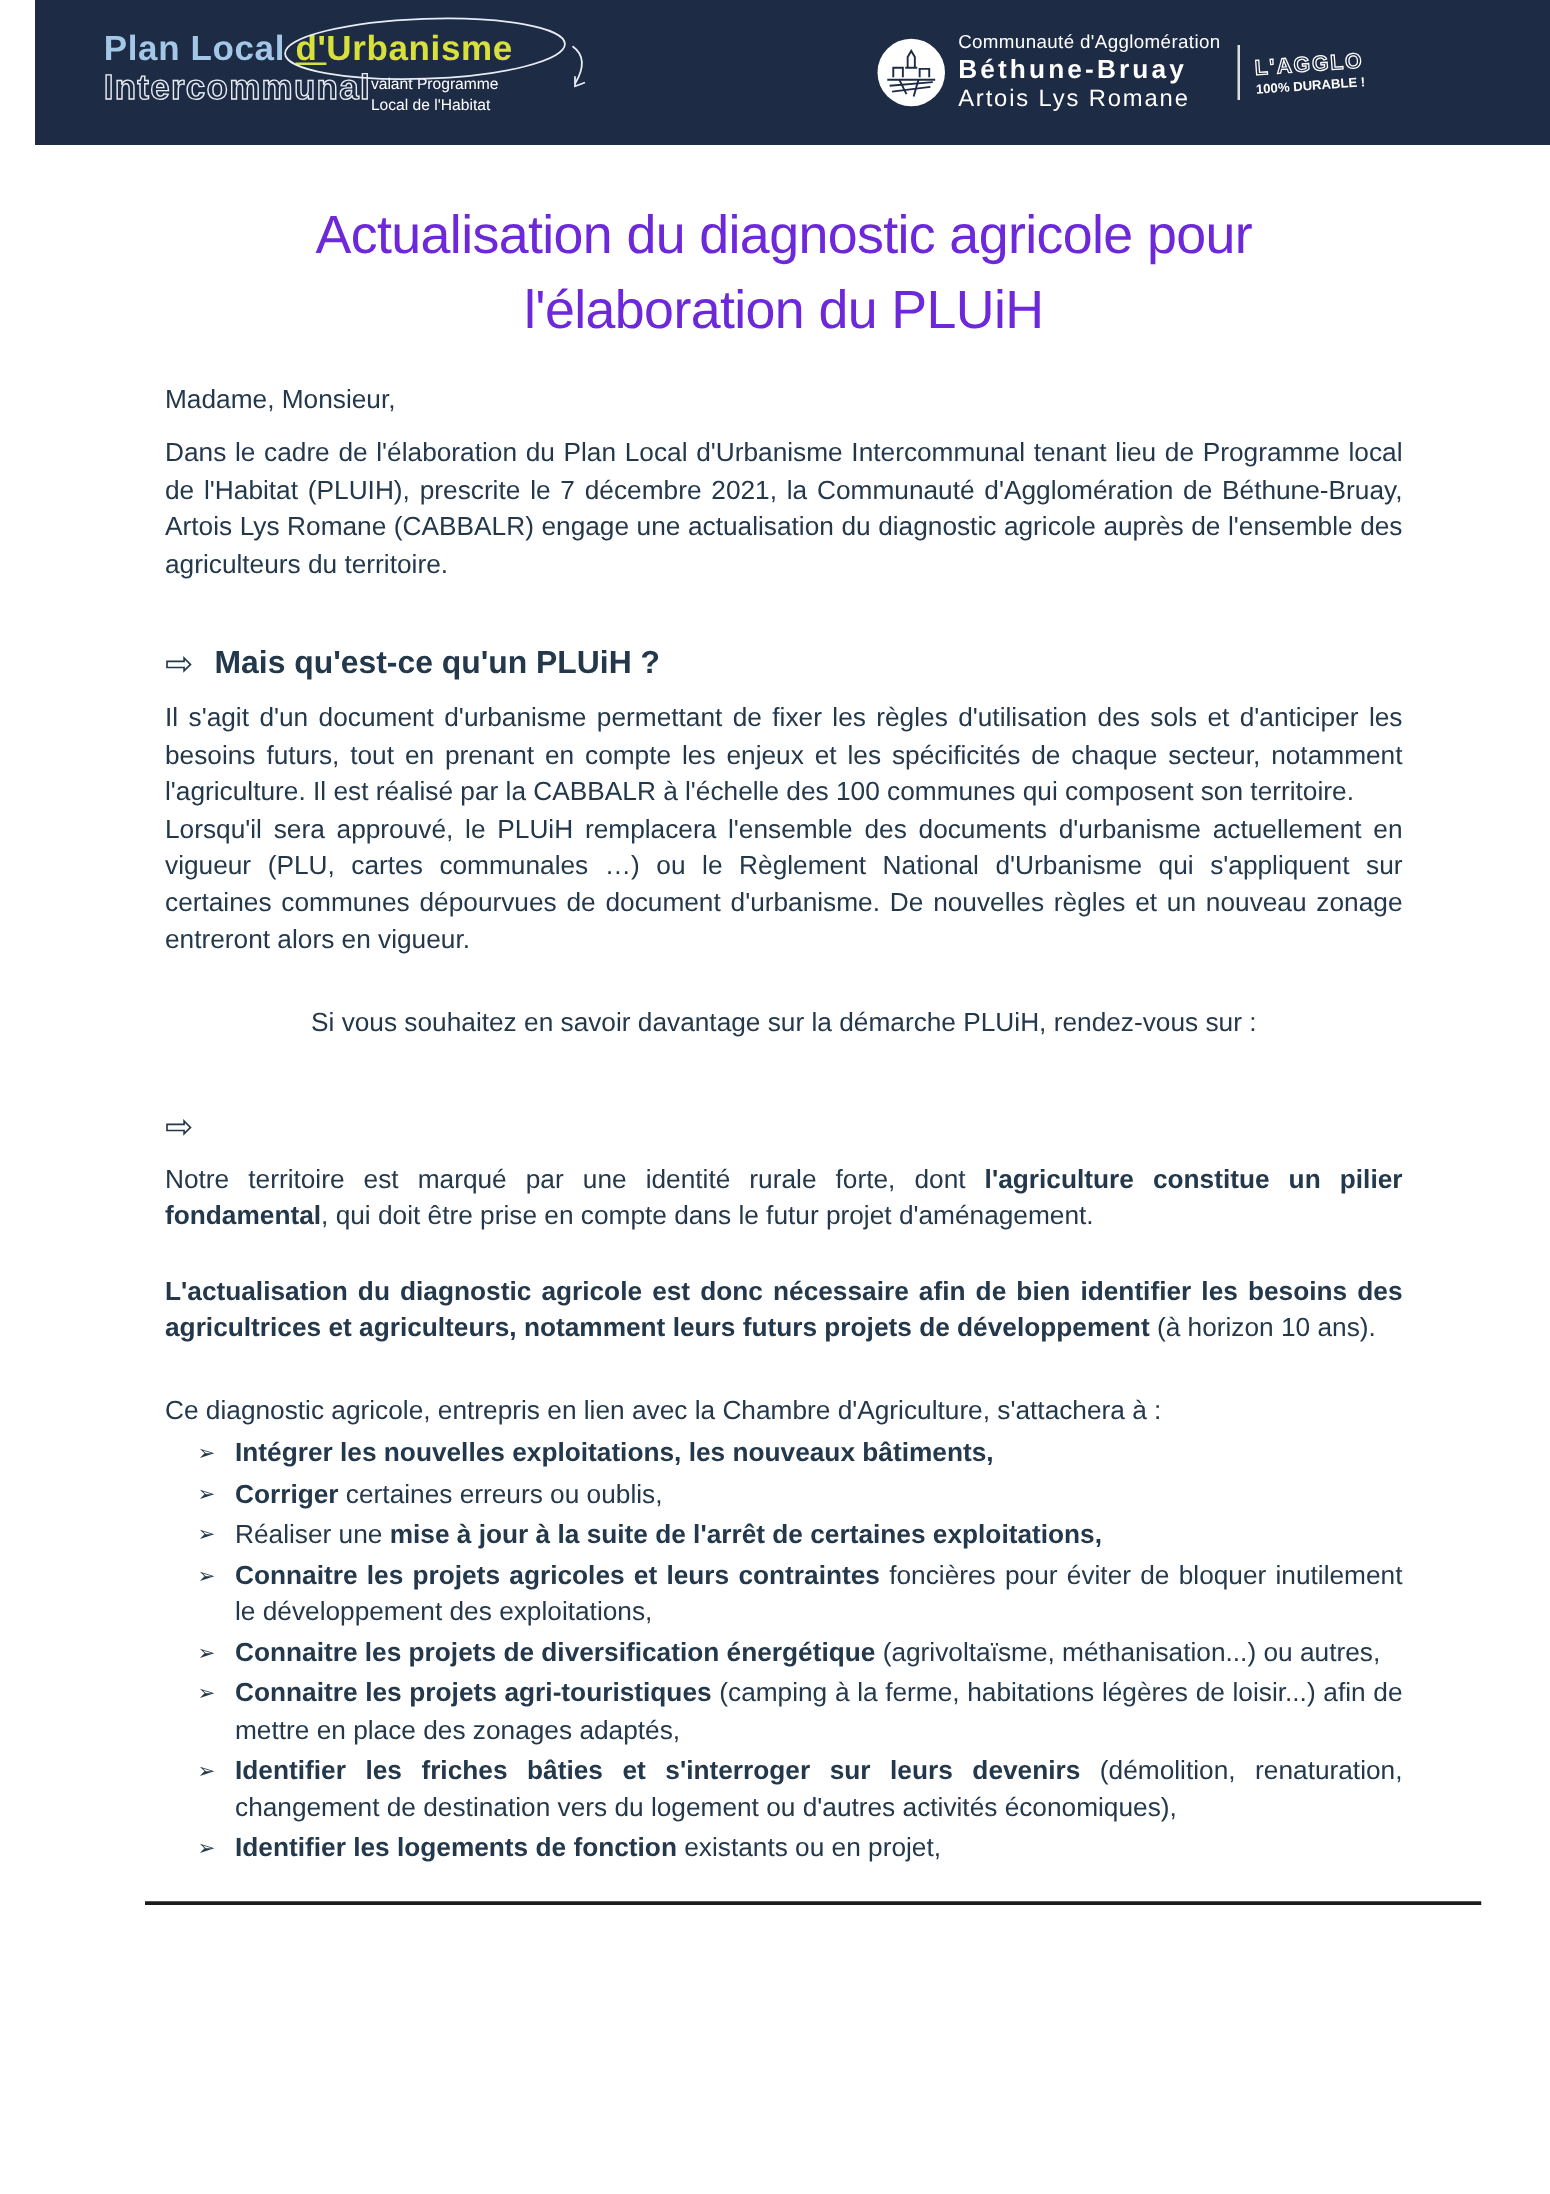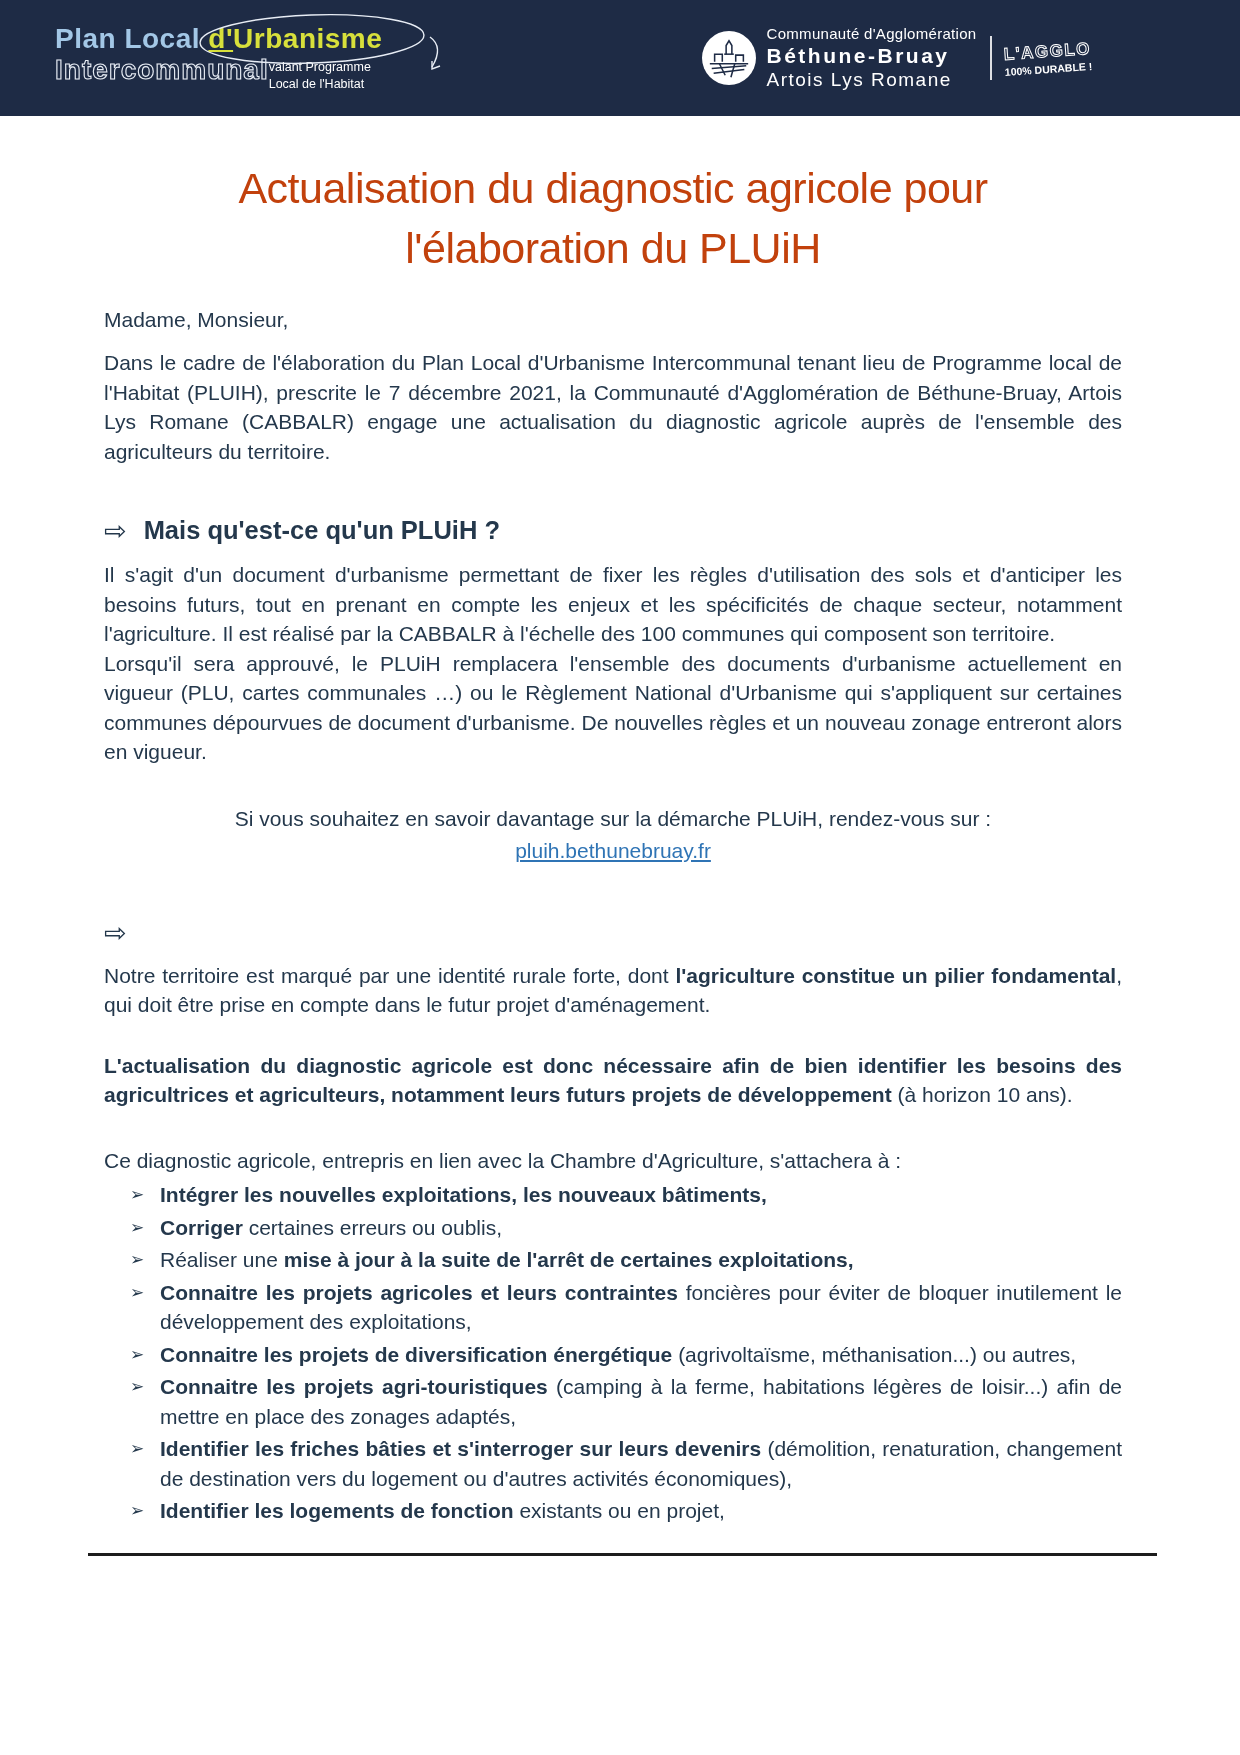--- a/index.html
+++ b/index.html
@@ -2,20 +2,21 @@
 <html lang="fr"><head>
 <meta charset="utf-8">
 <style>
   * { margin:0; padding:0; box-sizing:border-box; }
   html,body { background:#ffffff; }
   .page {
     position:relative; width:1240px; height:1755px; margin:0 auto;
     background:#ffffff; overflow:hidden;
     font-family:"Liberation Sans","DejaVu Sans",sans-serif;
     color:#24384c;
+    padding-left:28px;
   }
 
   
   .topbar {
     height:116px; background:#1e2b45;
     display:flex; align-items:center; justify-content:space-between;
     padding:0 148px 0 55px;
   }
   .logo-left { position:relative; line-height:1.05; }
   .ll-line1 { font-size:28px; font-weight:bold; letter-spacing:0.5px; white-space:nowrap; }
@@ -46,21 +47,21 @@
     color:transparent; -webkit-text-stroke:1px #ffffff;
   }
   .tag2 { font-size:10.5px; font-weight:bold; margin-top:1px; white-space:nowrap; }
 
   
   main { padding:0 118px 0 104px; }
 
   .doc-title {
     margin-top:42px; text-align:center;
     font-size:43px; line-height:60px; font-weight:400; letter-spacing:-0.5px;
-    color:#c2410c;
+    color:#6d28d9;
   }
 
   .salutation { margin-top:30px; font-size:21px; }
 
   p.body-text {
     font-size:21px; line-height:29.5px; text-align:justify; color:#24384c;
   }
   .intro { margin-top:16px; }
 
   .section-heading {
@@ -162,21 +163,20 @@
 
     <h2 class="section-heading">
       <span class="arrow-glyph">⇨</span>
       <span>Mais qu'est-ce qu'un PLUiH ?</span>
     </h2>
 
     <p class="body-text s1p1">Il s'agit d'un document d'urbanisme permettant de fixer les règles d'utilisation des sols et d'anticiper les besoins futurs, tout en prenant en compte les enjeux et les spécificités de chaque secteur, notamment l'agriculture. Il est réalisé par la CABBALR à l'échelle des 100 communes qui composent son territoire.</p>
     <p class="body-text s1p2">Lorsqu'il sera approuvé, le PLUiH remplacera l'ensemble des documents d'urbanisme actuellement en vigueur (PLU, cartes communales …) ou le Règlement National d'Urbanisme qui s'appliquent sur certaines communes dépourvues de document d'urbanisme. De nouvelles règles et un nouveau zonage entreront alors en vigueur.</p>
 
     <p class="cta">Si vous souhaitez en savoir davantage sur la démarche PLUiH, rendez-vous sur :</p>
-    <p class="cta-link-row"><a class="cta-link">pluih.bethunebruay.fr</a></p>
 
     <h2 class="section-heading sh2">
       <span class="arrow-glyph">⇨</span>
     </h2>
 
     <p class="body-text s2p1"><span>Notre territoire est marqué par une identité rurale forte, dont </span><span class="b">l'agriculture constitue un pilier fondamental</span><span>, qui doit être prise en compte dans le futur projet d'aménagement.</span></p>
 
     <p class="body-text s2p2"><span class="b">L'actualisation du diagnostic agricole est donc nécessaire afin de bien identifier les besoins des agricultrices et agriculteurs, notamment leurs futurs projets de développement</span><span> (à horizon 10 ans).</span></p>
 
     <p class="body-text list-intro">Ce diagnostic agricole, entrepris en lien avec la Chambre d'Agriculture, s'attachera à :</p>

